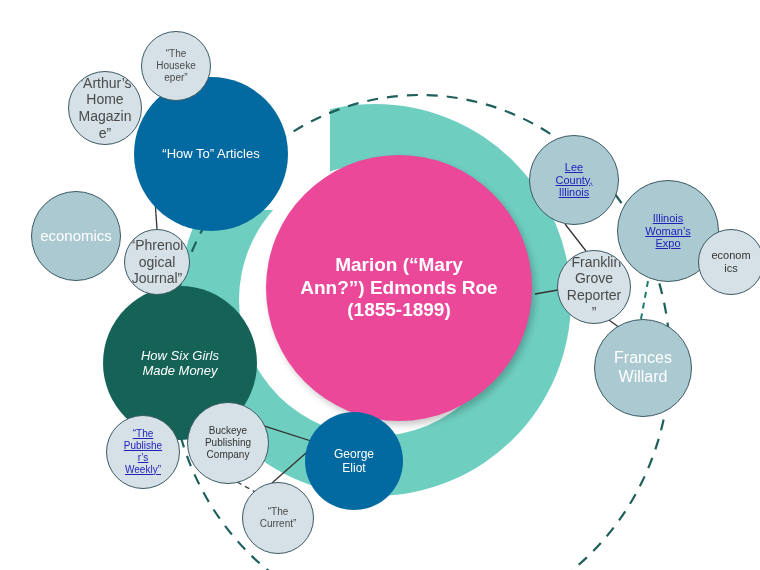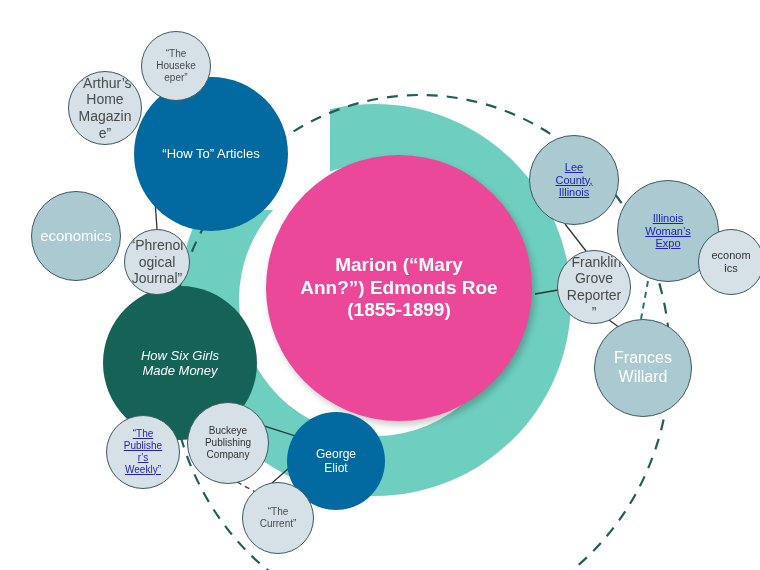--- a/index.html
+++ b/index.html
@@ -137,21 +137,21 @@
 Ann?”) Edmonds Roe
 (1855-1899)</span>
       </div>
       <div class="node n-dark" style="left: 134px; top: 77px; width: 154px; height: 154px; font-size: 13px;">
         <span class="lbl">“How To” Articles</span>
       </div>
       <div class="node n-dark-italic" style="left: 103px; top: 286px; width: 154px; height: 154px; font-size: 13px;">
         <span class="lbl">How Six Girls
 Made Money</span>
       </div>
-      <div class="node n-dark" style="left: 287px; top: 412px; width: 98px; height: 98px; font-size: 12px;">
+      <div class="node n-dark" style="left: 305px; top: 412px; width: 98px; height: 98px; font-size: 12px;">
         <span class="lbl">George
 Eliot</span>
       </div>
       <div class="node n-pale" style="left: 141px; top: 31px; width: 70px; height: 70px; font-size: 10px;">
         <span class="lbl">“The
 Houseke
 eper”</span>
       </div>
       <div class="node n-pale" style="left: 68px; top: 71px; width: 74px; height: 74px; font-size: 14px;">
         <span class="lbl">“Arthur’s

